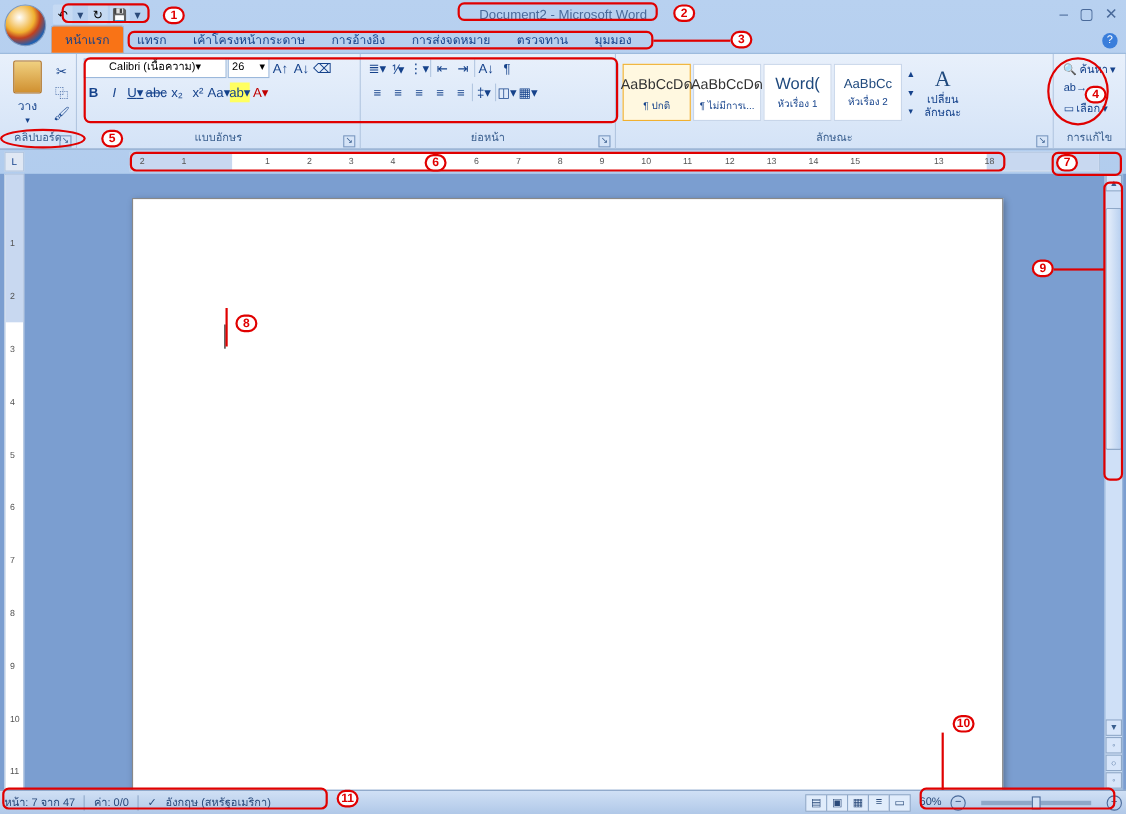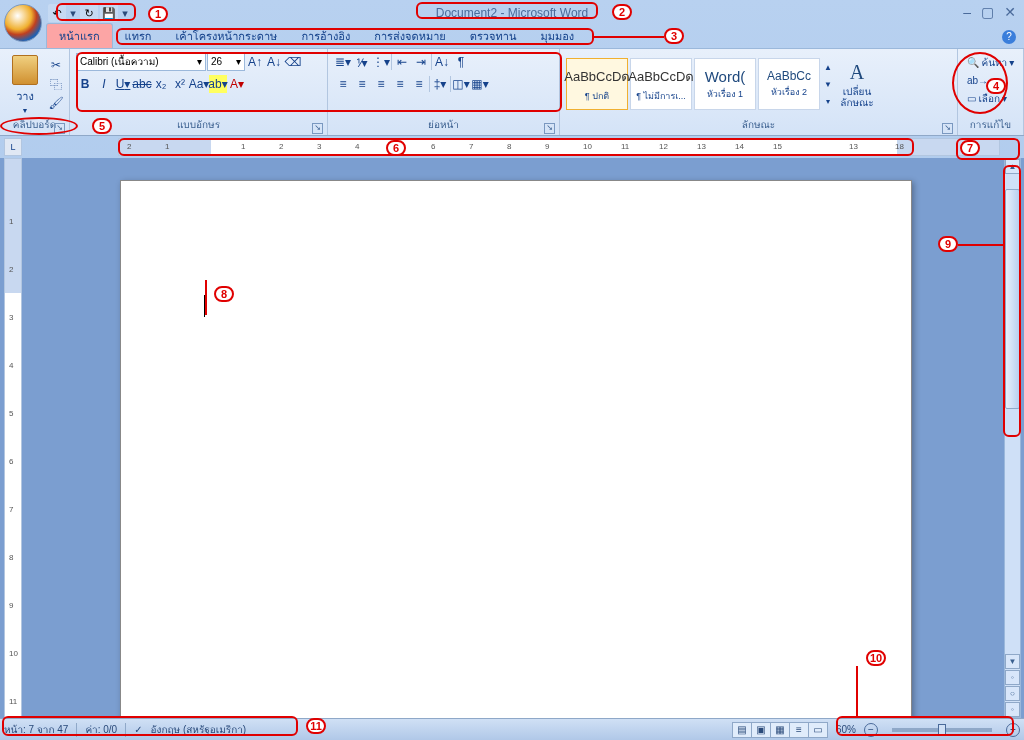--- a/index.html
+++ b/index.html
@@ -16,32 +16,32 @@
     border-radius: 50%; border: 1px solid #7a98c0; z-index: 5;
   }
   .qat { margin-left: 48px; display: flex; gap: 2px; align-items: center; }
   .qat-btn { width: 18px; height: 18px; background: rgba(255,255,255,.2); border-radius: 2px; display:flex;align-items:center;justify-content:center;}
   .qat-drop{width:10px;height:18px;display:flex;align-items:center;justify-content:center;color:#2a4a7a;}
   .title { position:absolute; left:50%; transform:translateX(-50%); color:#4a6a9a; font-size:12px;}
   .win-btns{position:absolute;right:8px;top:4px;display:flex;gap:10px;color:#4a6a9a;font-size:14px;}
   
   .tabs{height:22px;display:flex;align-items:end;gap:0;margin-left:46px;}
   .tab{padding:3px 12px 3px;color:#15428b;font-size:11px;}
-  .tab.active{background:#fca5a5;border:1px solid #9bb8db;border-bottom:none;border-radius:3px 3px 0 0;}
+  .tab.active{background:#f97316;border:1px solid #9bb8db;border-bottom:none;border-radius:3px 3px 0 0;}
   .help-icon{position:absolute;right:8px;top:30px;width:14px;height:14px;border-radius:50%;background:#3a7edb;color:#fff;font-size:10px;text-align:center;line-height:14px;}
   
   .ribbon{background:linear-gradient(#e8f0fb,#d4e3f7);border-top:1px solid #9bb8db;border-bottom:1px solid #8fa8c8;height:88px;display:flex;}
   .group{border-right:1px solid #b2c6e0;display:flex;flex-direction:column;justify-content:space-between;padding:2px 4px 0;}
   .group-label{font-size:10px;color:#3a5f8f;text-align:center;padding-bottom:3px;position:relative;}
   .launcher{position:absolute;right:0;bottom:1px;width:11px;height:11px;border:1px solid #7a98c0;font-size:8px;line-height:8px;text-align:center;color:#3a5f8f;}
   .vstack{display:flex;flex-direction:column;gap:1px;}
   .hstack{display:flex;gap:1px;align-items:center;}
   .btn{border:1px solid transparent;padding:1px 2px;display:flex;align-items:center;justify-content:center;color:#15428b;}
   .big-btn{display:flex;flex-direction:column;align-items:center;justify-content:center;padding:2px 4px;gap:2px;color:#15428b;min-width:42px;}
-  .font-combo{width:130px;height:18px;background:#fff;border:1px solid #9bb8db;font-size:10px;padding:0 3px;line-height:16px;display:flex;justify-content:space-between;align-items:center;}
+  .font-combo{width:130px;height:18px;background:#fff;border:1px solid #9bb8db;font-size:10px;padding:0 3px;line-height:16px;display:flex;justify-content:center;align-items:center;}
   .size-combo{width:38px;height:18px;background:#fff;border:1px solid #9bb8db;font-size:10px;padding:0 3px;line-height:16px;display:flex;justify-content:space-between;align-items:center;}
   .ico{width:18px;height:18px;display:flex;align-items:center;justify-content:center;font-size:12px;}
   .style-tile{width:62px;height:52px;border:1px solid #c8d6ea;background:#fff;display:flex;flex-direction:column;align-items:center;justify-content:center;font-size:10px;color:#333;}
   .style-tile.sel{border:1px solid #f0b030;background:#fff8e0;}
   .style-prev{font-size:13px;color:#333;}
   .style-name{font-size:9px;color:#15428b;margin-top:2px;}
   
   .ruler-h{height:18px;background:#fff;border:1px solid #b2c6e0;margin:0 24px 0 24px;position:relative;font-size:8px;color:#666;display:flex;align-items:center;}
   .ruler-corner{width:18px;height:18px;background:#e0e8f4;border:1px solid #b2c6e0;position:absolute;left:4px;display:flex;align-items:center;justify-content:center;font-size:9px;color:#15428b;}
   

